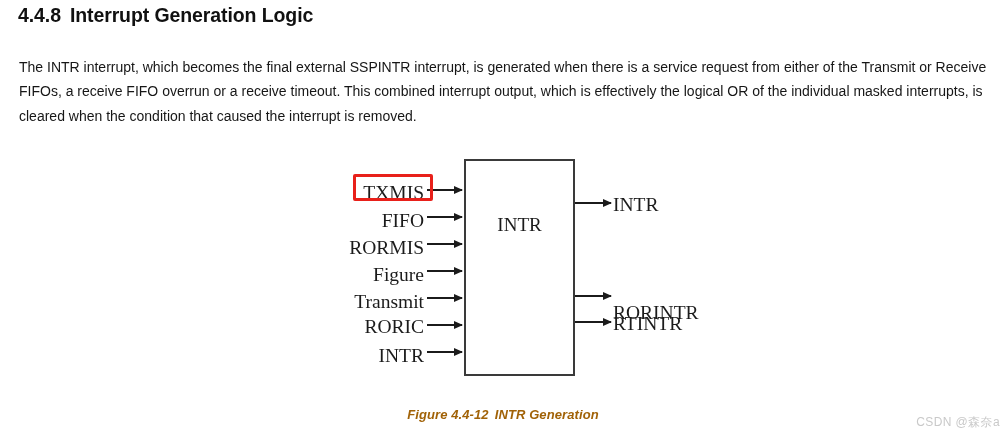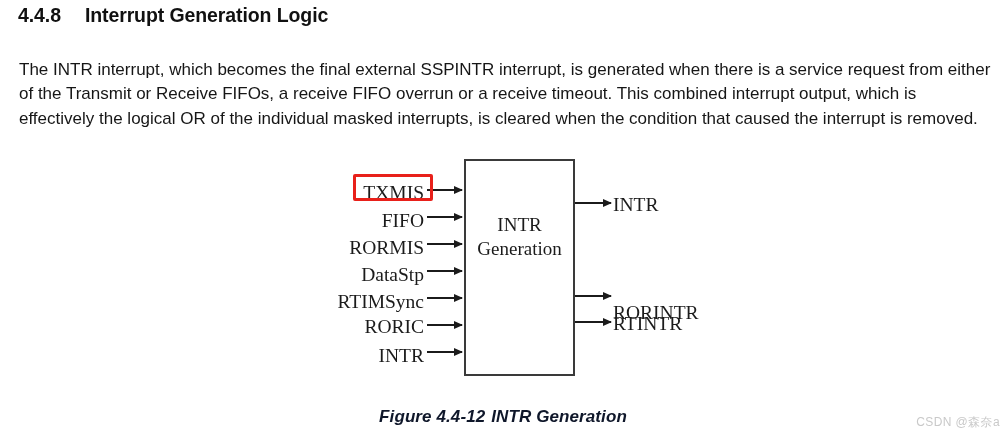--- a/index.html
+++ b/index.html
@@ -22,30 +22,30 @@
     position: absolute;
     left: 18px;
     top: 4px;
     font-size: 19.5px;
     font-weight: bold;
     letter-spacing: -0.1px;
     color: #111111;
     white-space: nowrap;
   }
   #section-heading .num {
-    margin-right: 24px;
+    margin-right: 9px;
   }
 
   
   #body-paragraph {
     position: absolute;
     left: 19px;
     top: 41px;
     width: 972px;
-    font-size: 17px;
+    font-size: 14px;
     line-height: 24.4px;
     color: #161616;
     text-align: left;
   }
 
   
   #figure-block {
     position: absolute;
     left: 0;
     top: 145px;
@@ -125,24 +125,24 @@
     background: transparent;
   }
 
   
   #figure-caption {
     position: absolute;
     left: 0;
     right: 0;
     top: 262px;
     text-align: center;
-    font-size: 17px;
+    font-size: 13px;
     font-weight: bold;
     font-style: italic;
-    color: #0f172a;
+    color: #a16207;
     letter-spacing: 0.1px;
   }
   #figure-caption .fig-no {
     margin-right: 6px;
   }
 
   
   #watermark {
     position: absolute;
     right: 6px;
@@ -164,29 +164,28 @@
 
 <p id="body-paragraph">The INTR interrupt, which becomes the final external SSPINTR interrupt, is generated when there is a service request from either of the Transmit or Receive FIFOs, a receive FIFO overrun or a receive timeout. This combined interrupt output, which is effectively the logical OR of the individual masked interrupts, is cleared when the condition that caused the interrupt is removed.</p>
 
 <div id="figure-block">
 
   <div id="diagram">
 
     <div id="intr-block">
       <div id="intr-block-text">
         <div>INTR</div>
-        <div>Generation</div>
       </div>
     </div>
 
     <div class="io-label in-label" style="top:38px">TXMIS</div>
     <div class="io-label in-label" style="top:66px">FIFO</div>
     <div class="io-label in-label" style="top:93px">RORMIS</div>
-    <div class="io-label in-label" style="top:120px">DataStp</div>
-    <div class="io-label in-label" style="top:147px">RTIMSync</div>
+    <div class="io-label in-label" style="top:120px">Figure</div>
+    <div class="io-label in-label" style="top:147px">Transmit</div>
     <div class="io-label in-label" style="top:172px">RORIC</div>
     <div class="io-label in-label" style="top:201px">INTR</div>
 
     <div class="io-label out-label" style="top:50px">INTR</div>
     <div class="io-label out-label" style="top:158px">RORINTR</div>
     <div class="io-label out-label" style="top:169px">RTINTR</div>
 
     <svg id="wires" viewBox="0 0 1006 248" xmlns="http://www.w3.org/2000/svg">
       <defs>
         <marker id="ah" markerWidth="9" markerHeight="9" refX="8" refY="4.5" orient="auto" markerUnits="userSpaceOnUse">

